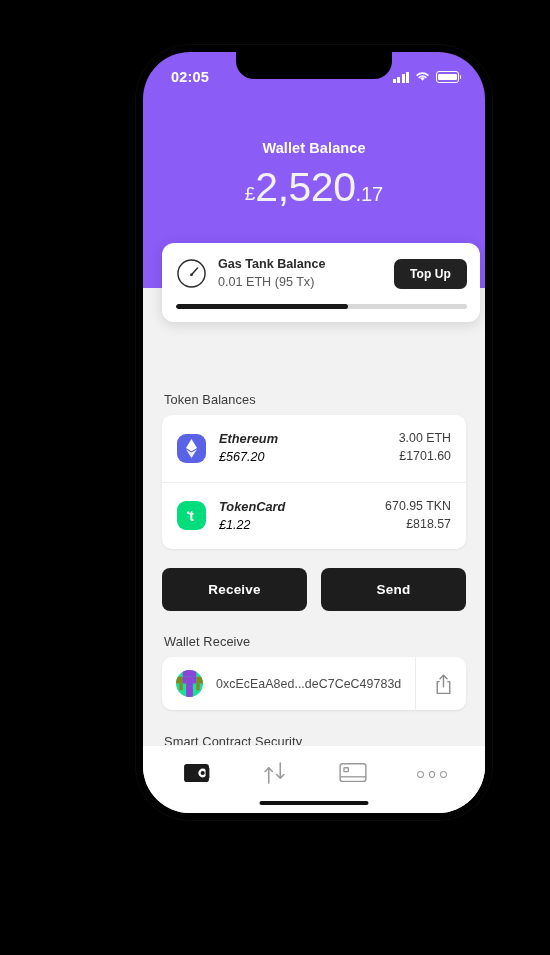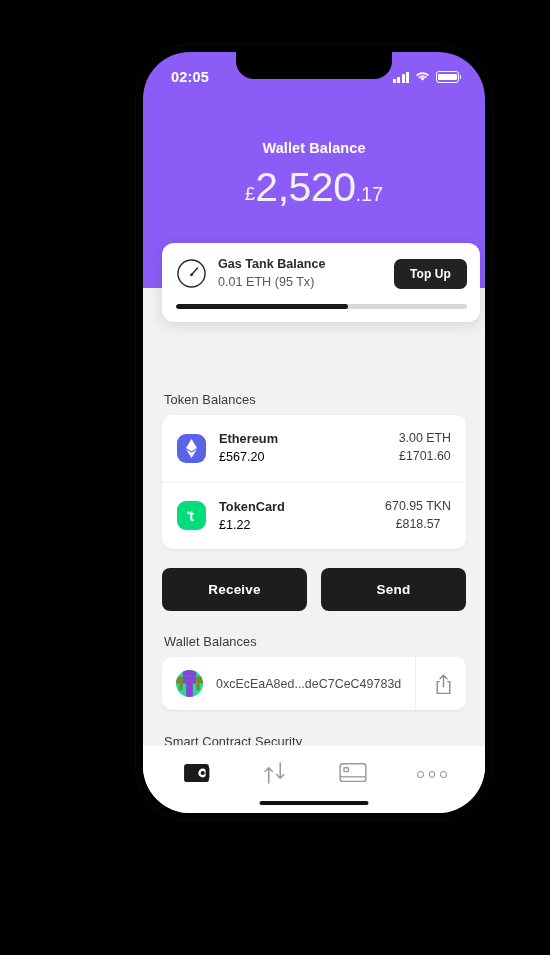--- a/index.html
+++ b/index.html
@@ -114,24 +114,24 @@
   .card {
     background:#fff; border-radius:10px;
     box-shadow:0 1px 3px rgba(0,0,0,.07);
   }
   .token-row { display:flex; align-items:center; padding:15px 15px; }
   .token-row + .token-row { border-top:1px solid #eeeeee; }
   .tok-icon {
     width:29px; height:29px; flex:0 0 29px; border-radius:9px;
     display:flex; align-items:center; justify-content:center; margin-right:13px;
   }
-  .tok-mid { flex:1; }
+  .tok-mid { flex:1;font-style:italic; }
   .tok-name { font-size:12.8px; font-weight:bold; color:#262626; line-height:1.35; }
   .tok-fiat { font-size:12.6px; color:#000000; line-height:1.45; margin-top:1px; }
-  .tok-right { text-align:center; }
+  .tok-right { text-align:right; }
   .tok-amt { font-size:12.4px; color:#3d3d3d; line-height:1.35; }
   .tok-val { font-size:12.4px; color:#3d3d3d; line-height:1.45; margin-top:1px; }
 
   
   .actions { display:flex; gap:14px; margin:19px 0 0 0; }
   .action-btn {
     flex:1; background:#1d1d1d; color:#fff; border:none; border-radius:8px;
     font-family:inherit; font-size:13.5px; font-weight:bold;
     padding:14px 0; cursor:pointer; letter-spacing:.2px;
   }
@@ -253,21 +253,21 @@
               </span>
             </div>
           </div>
 
           <div class="actions">
             <button class="action-btn">Receive</button>
             <button class="action-btn">Send</button>
           </div>
 
           <div class="addr-wrap">
-            <div class="section-label">Wallet Balances</div>
+            <div class="section-label">Wallet Receive</div>
             <div class="addr-card">
               <div class="addr-left">
                 <span class="blockie">
                   <svg width="27" height="27" viewBox="0 0 8 8">
                     <rect width="8" height="8" fill="#22dd99"></rect>
                     <rect x="2" y="0" width="4" height="2" fill="#8a45d6"></rect>
                     <rect x="0" y="2" width="2" height="2" fill="#7d8a22"></rect>
                     <rect x="2" y="2" width="1" height="2" fill="#8a45d6"></rect>
                     <rect x="3" y="2" width="2" height="3" fill="#8a45d6"></rect>
                     <rect x="5" y="2" width="1" height="2" fill="#8a45d6"></rect>

